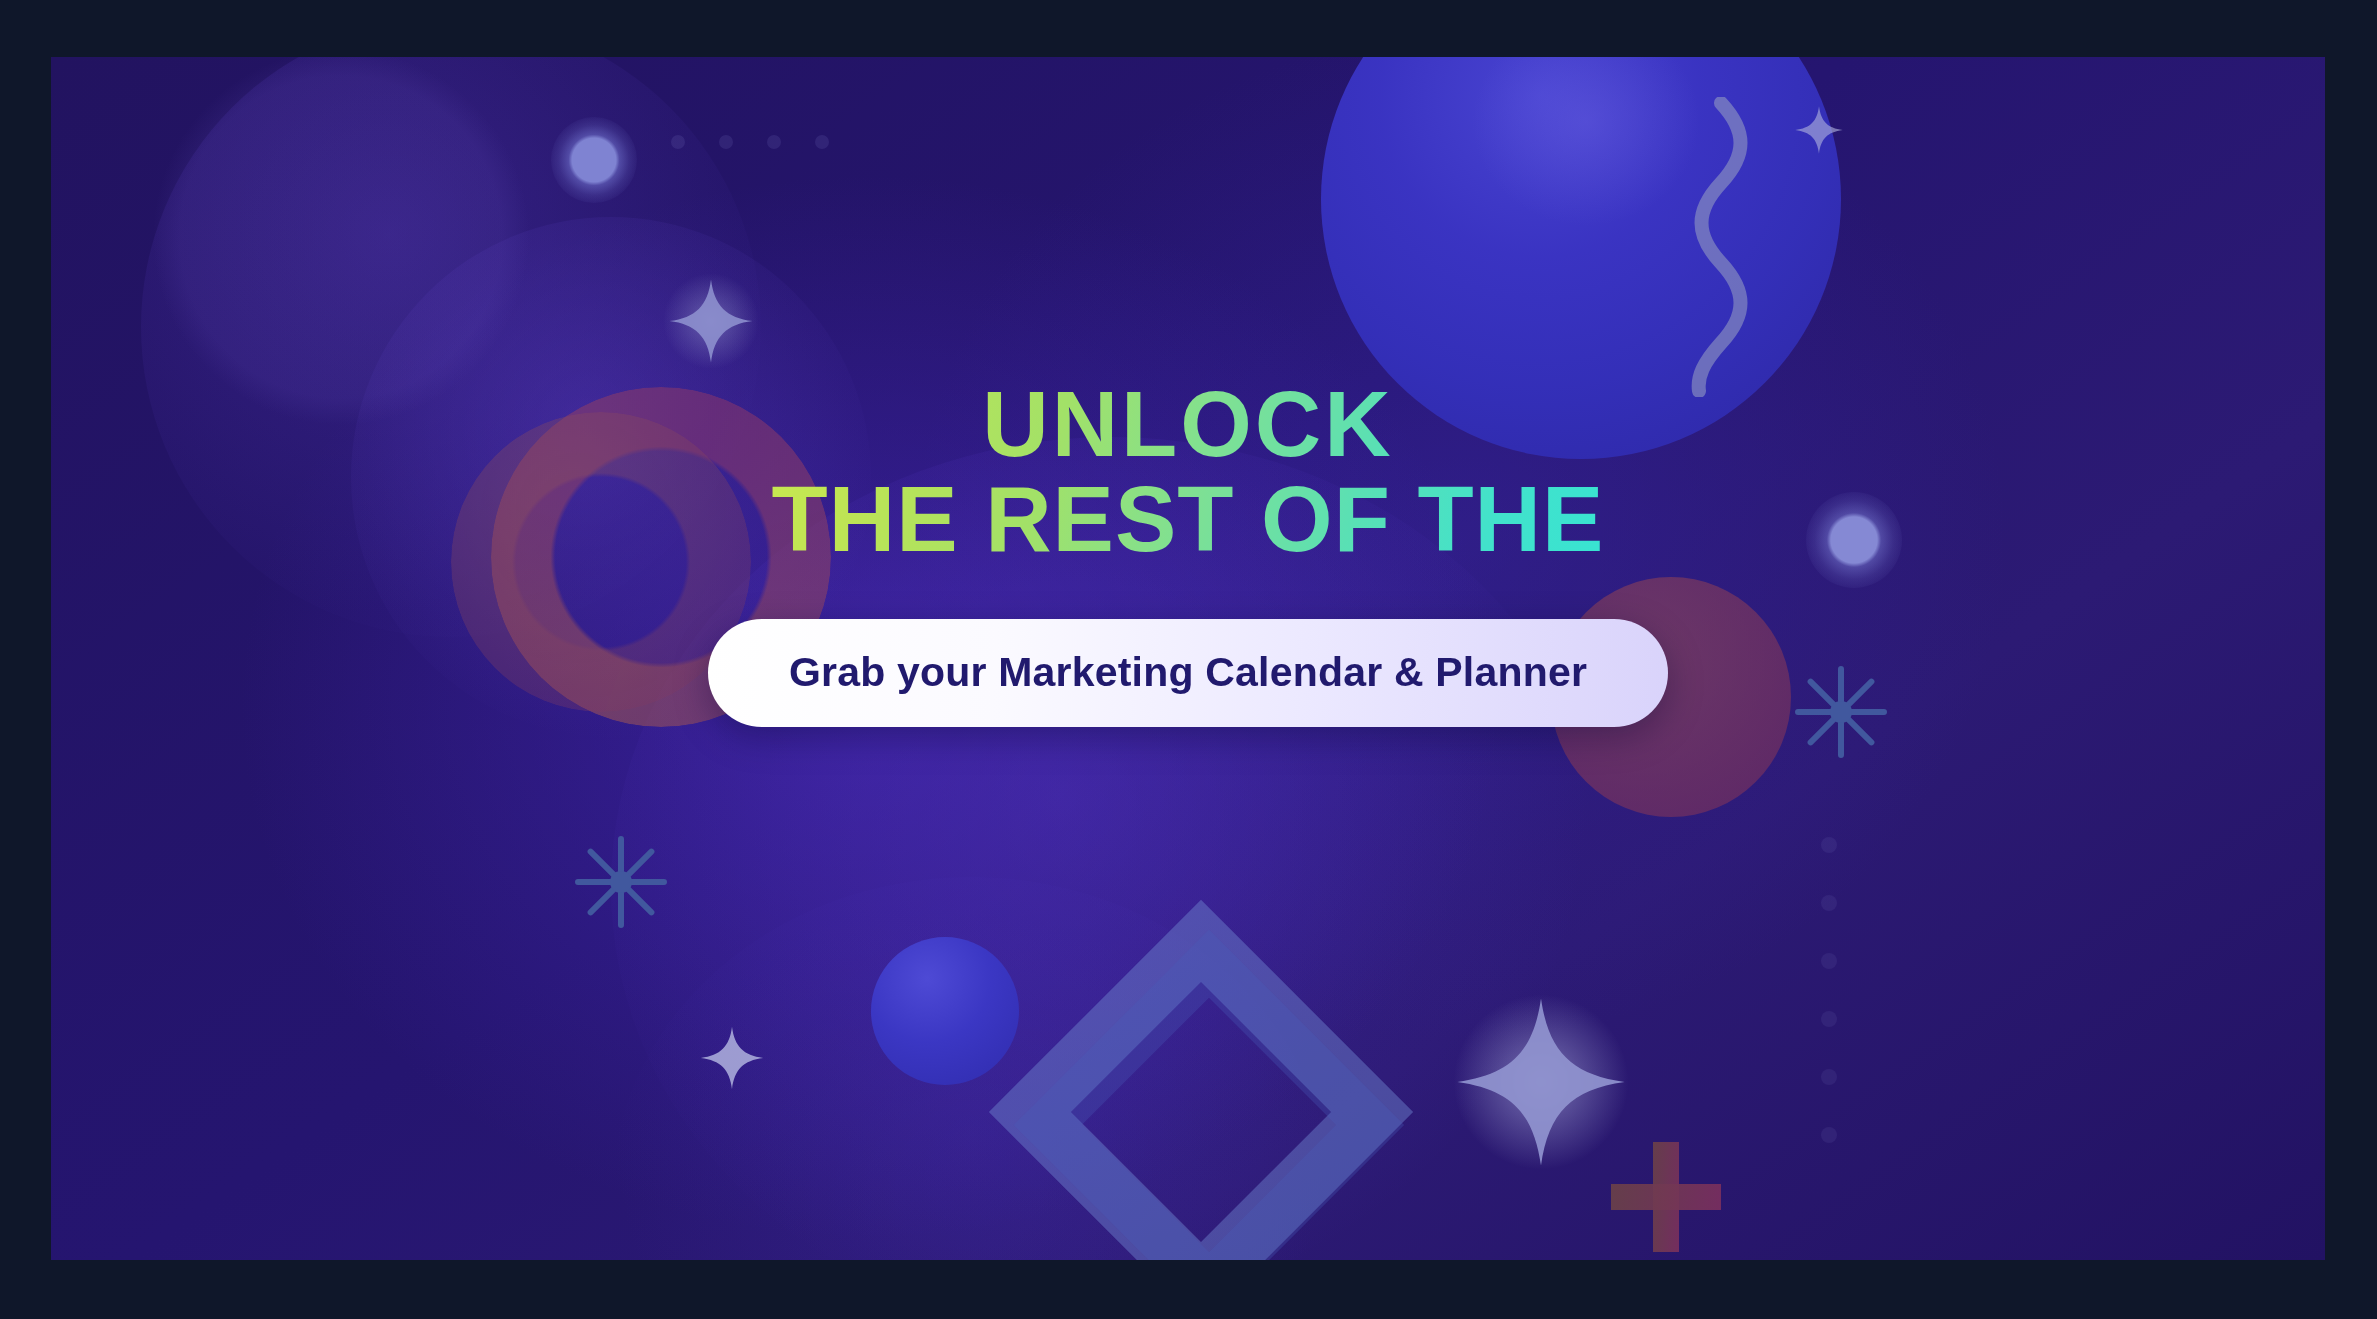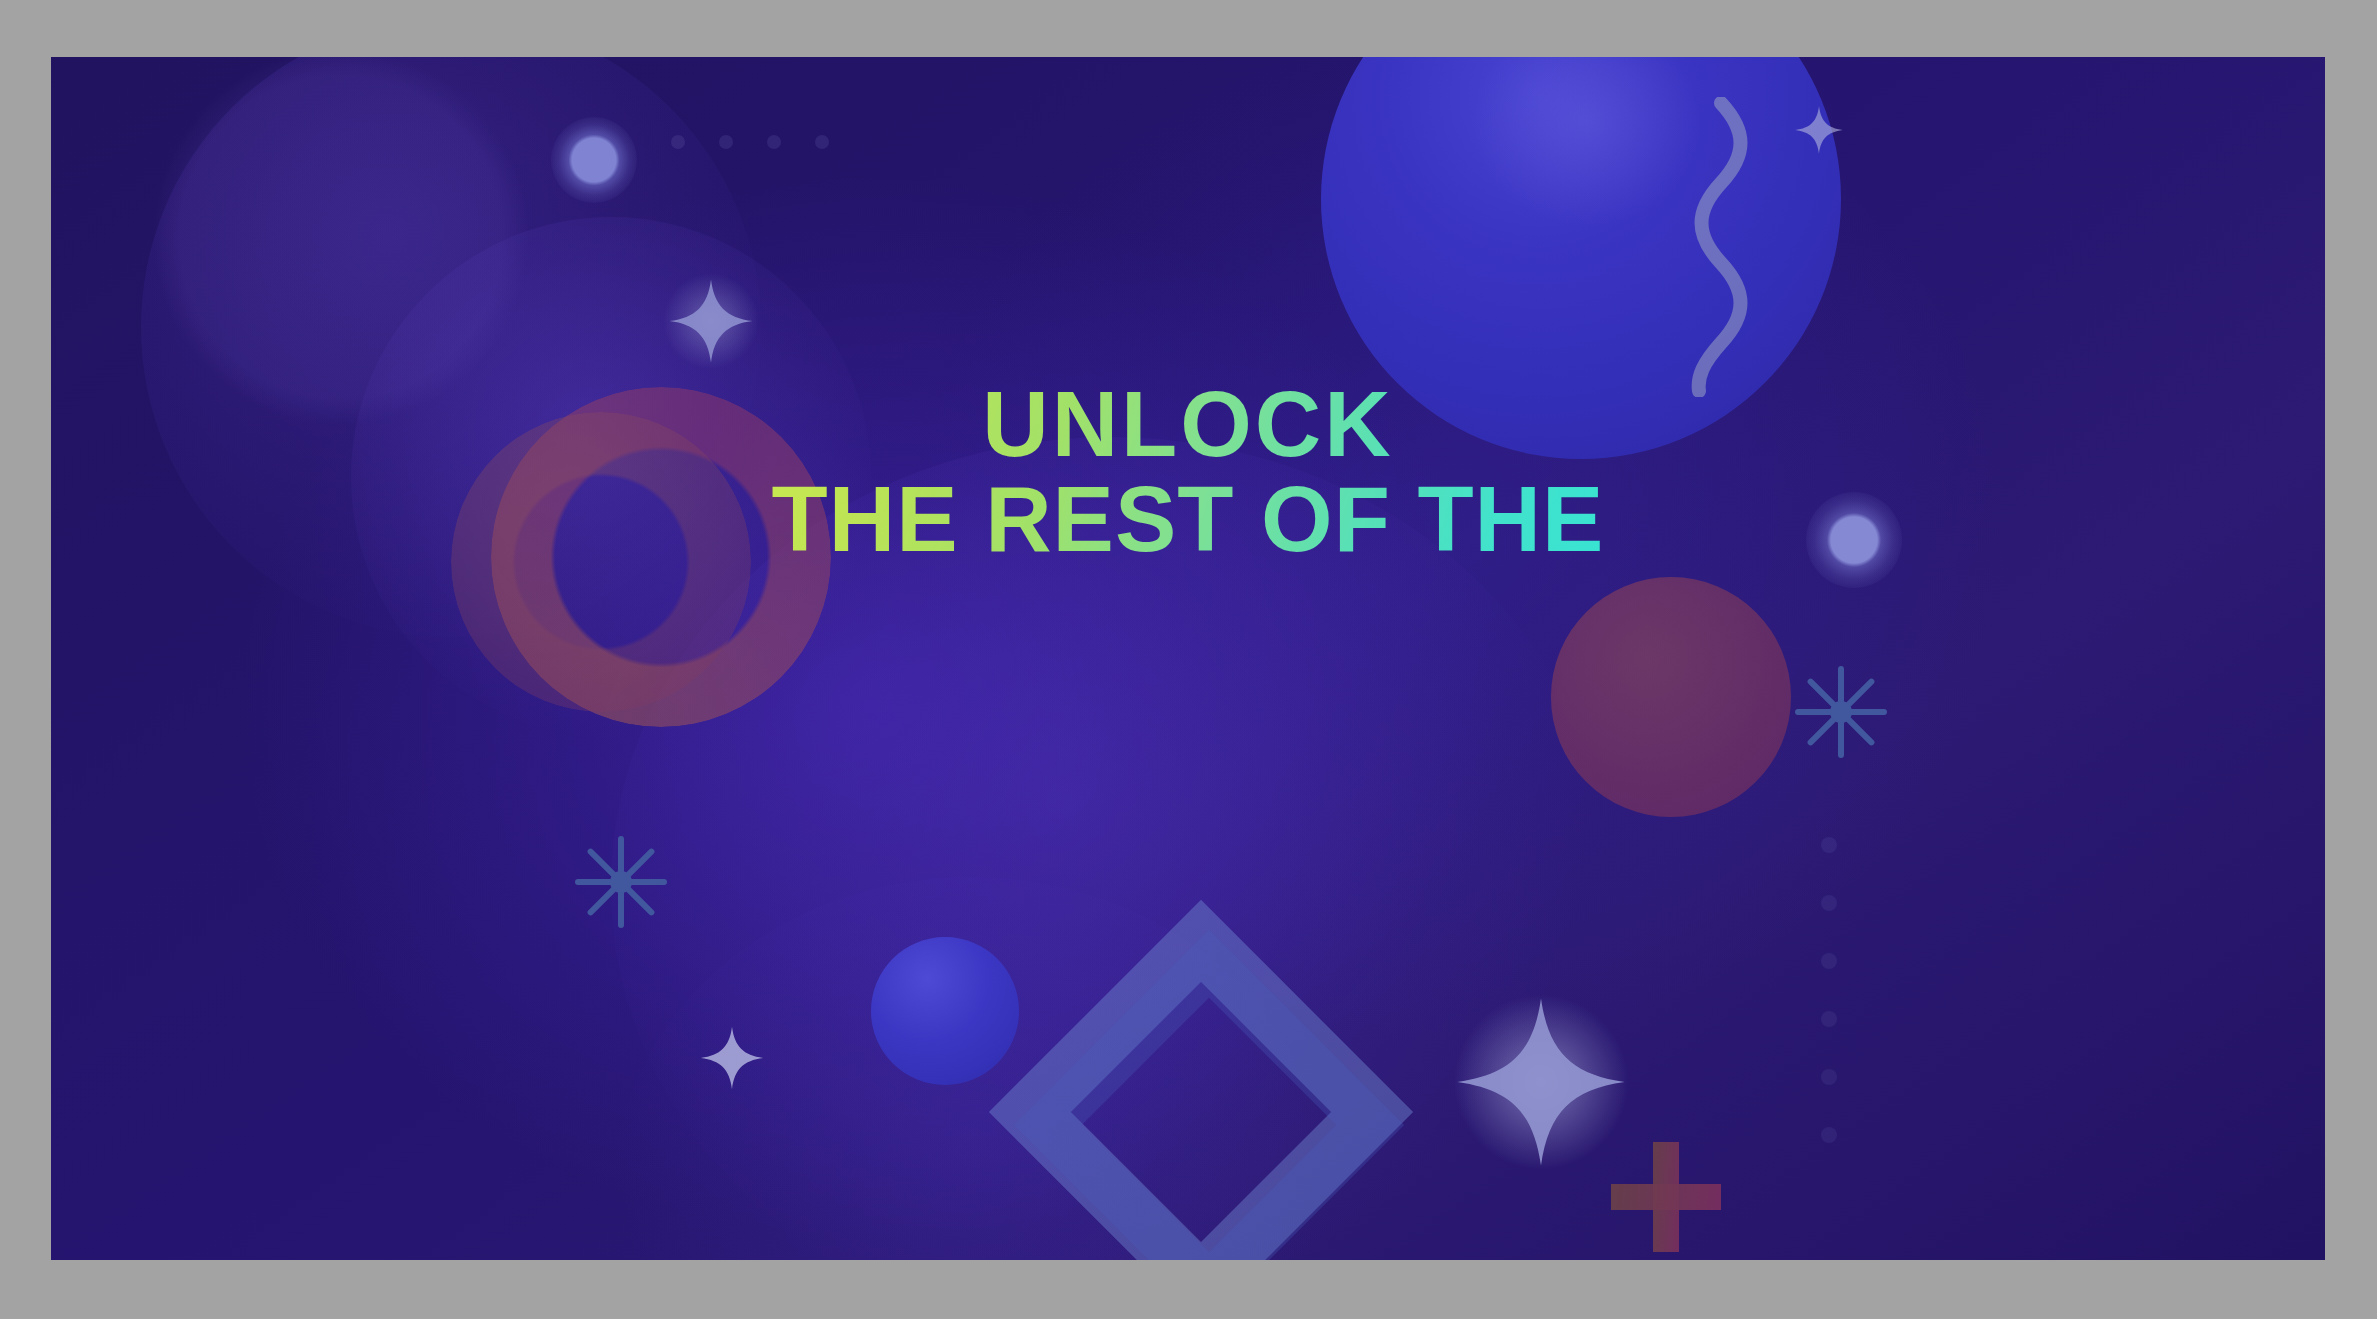--- a/index.html
+++ b/index.html
@@ -9,21 +9,21 @@
     width: 2377px;
     height: 1319px;
     overflow: hidden;
     font-family: "Liberation Sans", sans-serif;
   }
 
   .stage {
     position: relative;
     width: 2377px;
     height: 1319px;
-    background: #a3a3a3;
+    background: #0f172a;
   }
 
   
   .banner {
     position: absolute;
     left: 51px;
     top: 57px;
     width: 2274px;
     height: 1203px;
     overflow: hidden;
@@ -332,17 +332,20 @@
 
     </div>
 
     <div class="content">
 
       <h1 class="headline">
         <span class="ln l1">UNLOCK</span>
         <span class="ln l2">THE REST OF THE</span>
       </h1>
 
+      <div class="cta-wrap">
+        <button class="cta-button">Grab your Marketing Calendar &amp; Planner</button>
+      </div>
 
     </div>
 
   </div>
 </div>
 
 </body></html>

